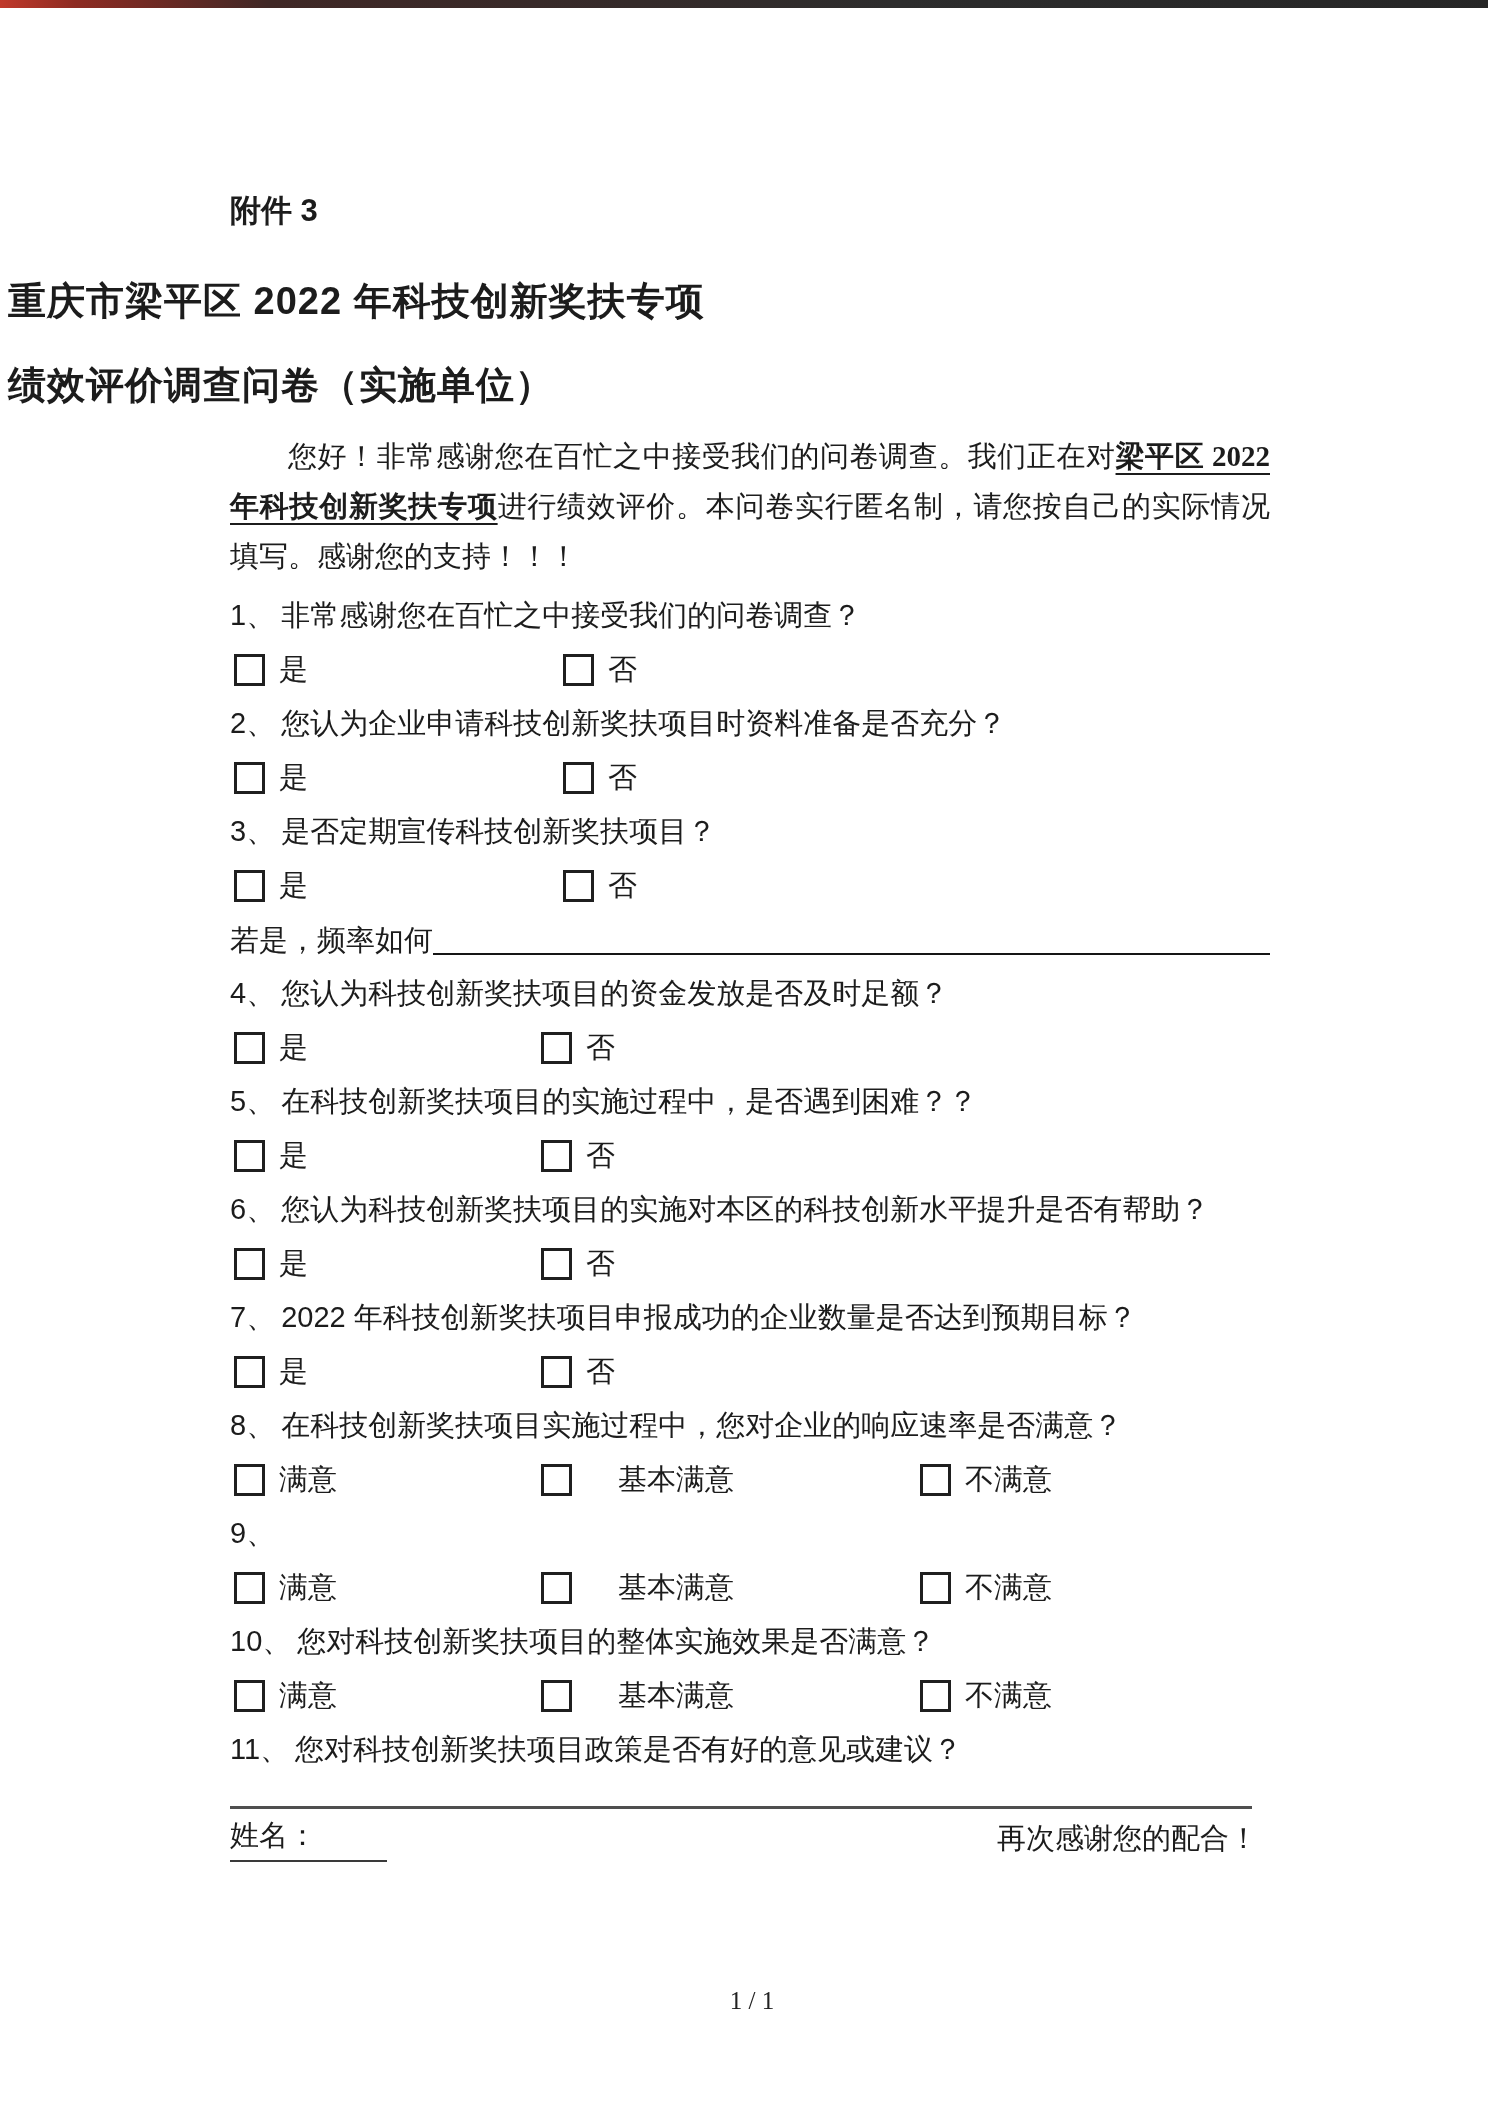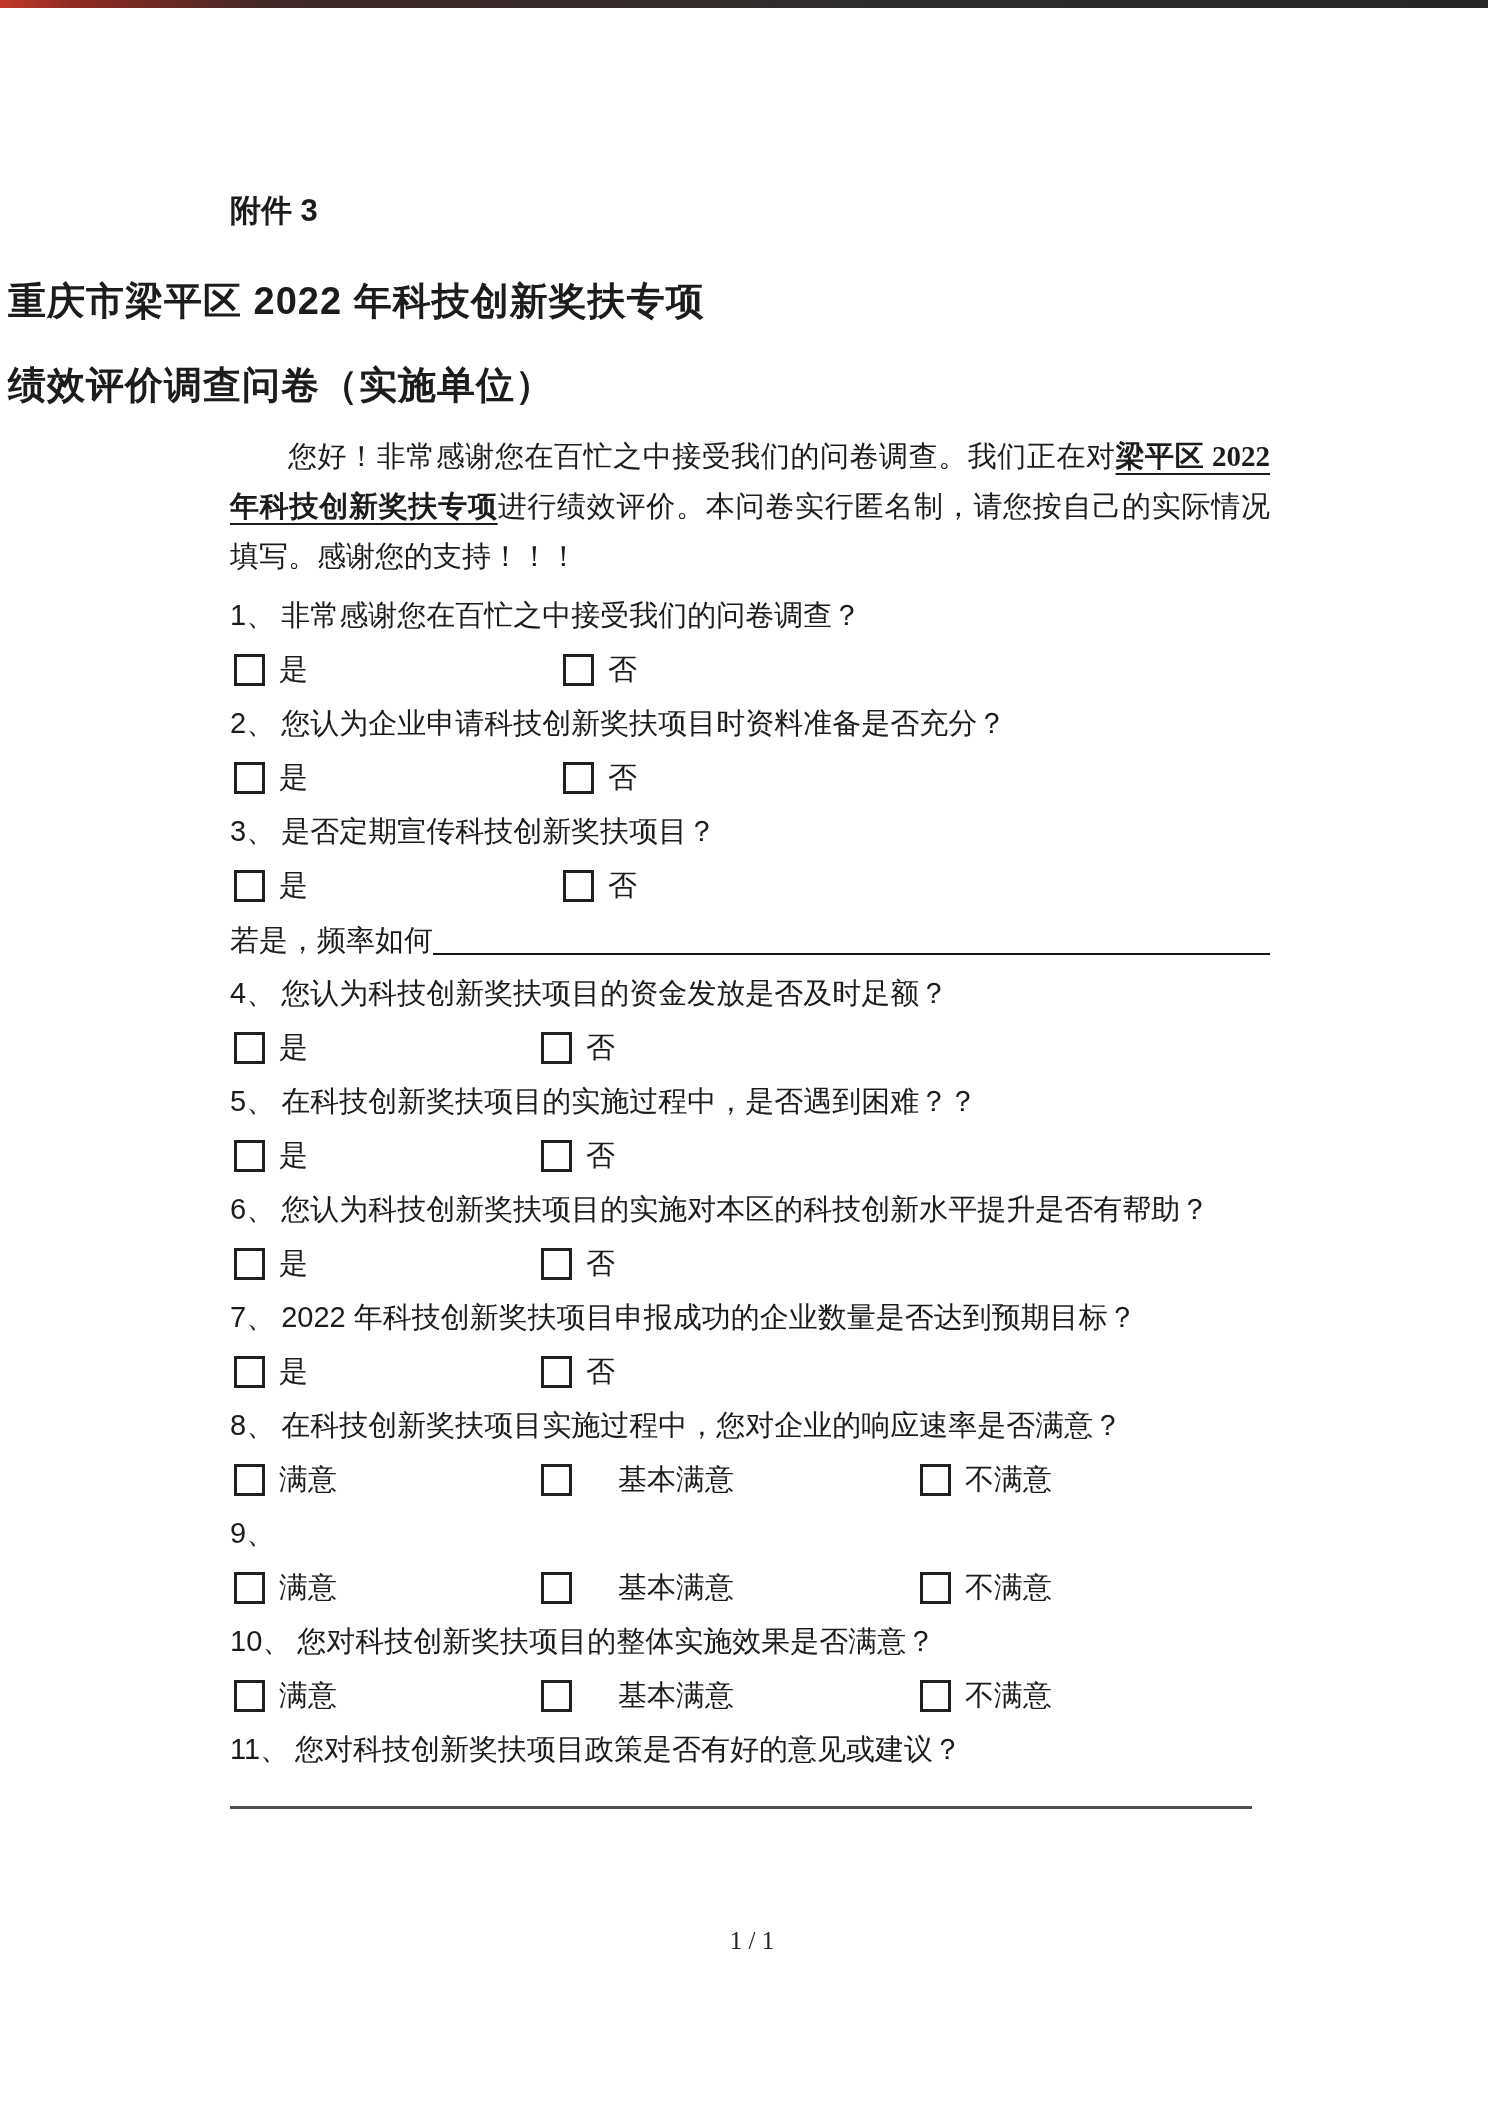--- a/index.html
+++ b/index.html
@@ -243,16 +243,20 @@
       <div class="q-row">
         <span class="q-num">11、</span>
         <span class="q-text">您对科技创新奖扶项目政策是否有好的意见或建议？</span>
       </div>
     </div>
 
   <div class="answer-line-row">
     <div class="answer-line"></div>
   </div>
 
+  <div class="name-row">
+    <span class="name-wrap"><span>姓名：</span></span>
+    <span class="thanks">再次感谢您的配合！</span>
+  </div>
 
   <div class="page-footer">1  /  1</div>
 
 </div>
 
 </body></html>

